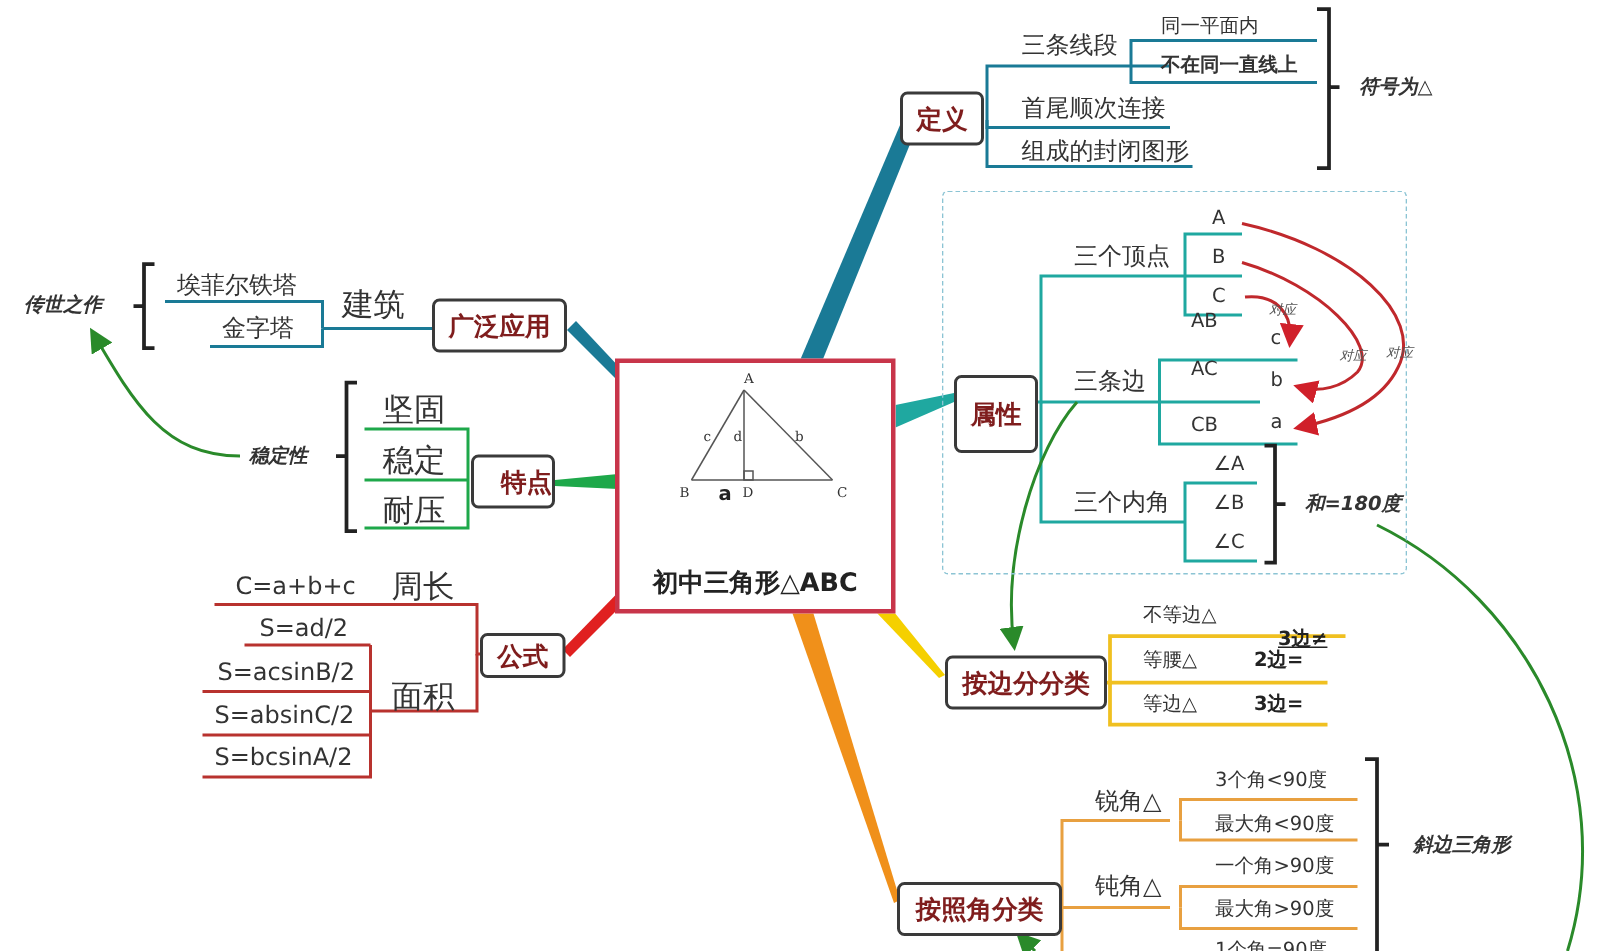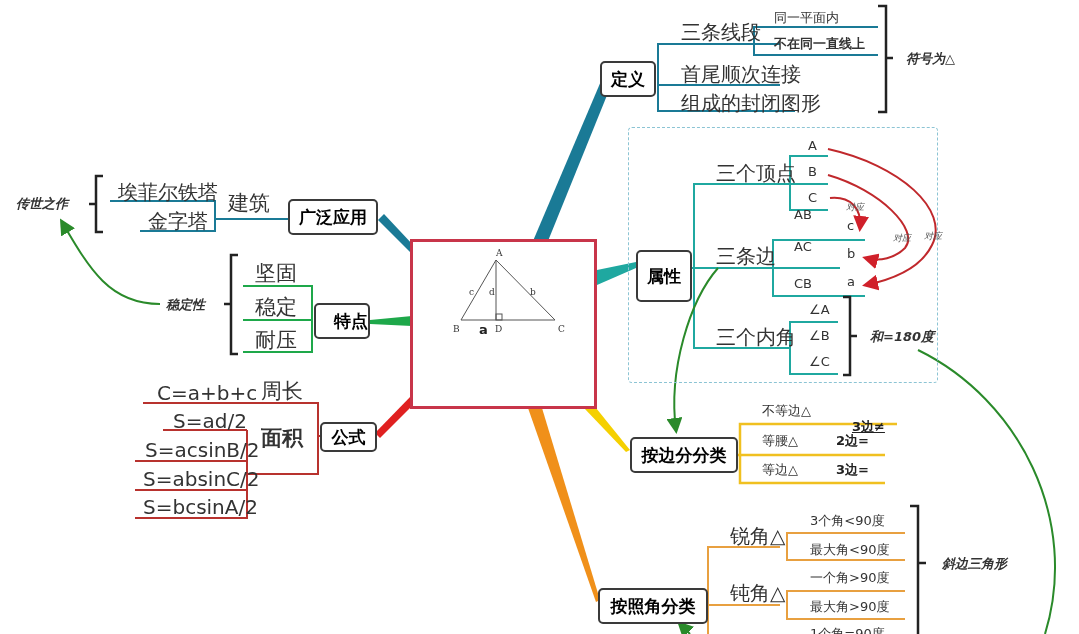--- a/index.html
+++ b/index.html
@@ -1,22 +1,22 @@
 <!DOCTYPE html>
 <html><head>
 <meta charset="utf-8">
 <style>
   html, body { margin:0; padding:0; }
   body { width:1079px; height:634px; background:#ffffff; position:relative; overflow:hidden;
          font-family:"DejaVu Sans","Liberation Sans",sans-serif; color:#333; }
   .abs { position:absolute; }
   svg.layer { position:absolute; left:0; top:0; }
   .node { position:absolute; box-sizing:border-box; border:2px solid #3a3a3a; border-radius:5px; background:#fff;
-          font-weight:bold; font-size:17px; color:#000000; display:flex; align-items:center; justify-content:center; }
-  .t { position:absolute; white-space:nowrap; font-size:20px; color:#333; line-height:1; }
+          font-weight:bold; font-size:17px; color:#7f1d1d; display:flex; align-items:center; justify-content:center; }
+  .t { position:absolute; white-space:nowrap; font-size:16px; color:#333; line-height:1; }
   .t13 { font-size:13px; }
   .t15 { font-size:21px; }
   .bold { font-weight:bold; color:#222; }
   .ital { font-style:italic; font-weight:bold; color:#333; font-size:13px; }
   .center { position:absolute; left:410px; top:239px; width:187px; height:170px; box-sizing:border-box;
             border:3px solid #c8354a; background:#fff; }
   .center-title { position:absolute; left:0; right:0; top:135px; text-align:center; font-weight:bold; font-size:17px; color:#222; }
   .tri-label { position:absolute; font-family:"DejaVu Serif","Liberation Serif",serif; font-size:9px; color:#333; }
   .prop-box { position:absolute; left:628px; top:127px; width:310px; height:256px; box-sizing:border-box;
               border:1px dashed #8cc4d4; border-radius:4px; }
@@ -128,20 +128,21 @@
     <rect x="83" y="72" width="6" height="6" fill="none" stroke="#555" stroke-width="1"></rect>
   </svg>
   <span class="tri-label" style="left:83px;top:6px;">A</span>
   <span class="tri-label" style="left:40px;top:82px;">B</span>
   <span class="tri-label" style="left:145px;top:82px;">C</span>
   <span class="tri-label" style="left:82px;top:82px;">D</span>
   <span class="tri-label" style="left:56px;top:45px;">c</span>
   <span class="tri-label" style="left:76px;top:45px;">d</span>
   <span class="tri-label" style="left:117px;top:45px;">b</span>
   <span class="abs" style="left:66px;top:80px;font-weight:bold;font-size:13px;color:#222;">a</span>
+  <div class="center-title">初中三角形△ABC</div>
 </div>
 
 <div class="node" style="left:600px;top:61px;width:56px;height:36px;">
     <span>定义</span>
   </div>
 <span class="t" style="left:681px;top:22px;">三条线段</span>
 <span class="t t13" style="left:774px;top:11px;">同一平面内</span>
 <span class="t t13" style="left:774px;top:37px;font-weight:bold;">不在同一直线上</span>
 <span class="t" style="left:681px;top:64px;">首尾顺次连接</span>
 <span class="t" style="left:681px;top:93px;">组成的封闭图形</span>
@@ -185,21 +186,21 @@
 <span class="t t15" style="left:255px;top:263px;">坚固</span>
 <span class="t t15" style="left:255px;top:297px;">稳定</span>
 <span class="t t15" style="left:255px;top:330px;">耐压</span>
 <span class="t ital" style="left:166px;top:298px;">稳定性</span>
 
 <div class="node" style="left:320px;top:422px;width:57px;height:30px;">
     <span>公式</span>
   </div>
 <span class="t t15" style="left:261px;top:381px;">周长</span>
 <span class="t" style="left:157px;top:383px;">C=a+b+c</span>
-<span class="t t15" style="left:261px;top:428px;font-weight:bold;">面积</span>
+<span class="t t15" style="left:261px;top:454px;">面积</span>
 <span class="t" style="left:173px;top:411px;">S=ad/2</span>
 <span class="t" style="left:145px;top:440px;text-align:right;">S=acsinB/2</span>
 <span class="t" style="left:143px;top:469px;">S=absinC/2</span>
 <span class="t" style="left:143px;top:497px;">S=bcsinA/2</span>
 
 <div class="node" style="left:630px;top:437px;width:108px;height:36px;">
     <span>按边分分类</span>
   </div>
 <span class="t t13" style="left:762px;top:404px;">不等边△</span>
 <span class="t t13 bold" style="left:852px;top:420px;text-decoration:underline;">3边≠</span>

